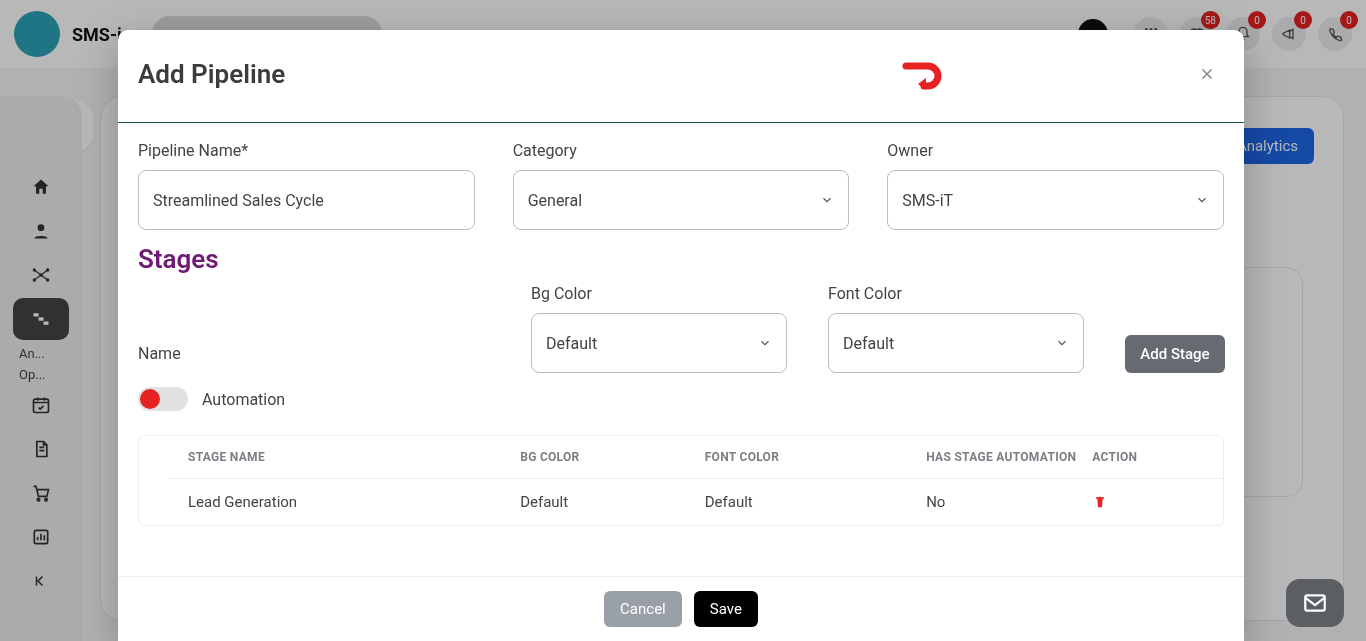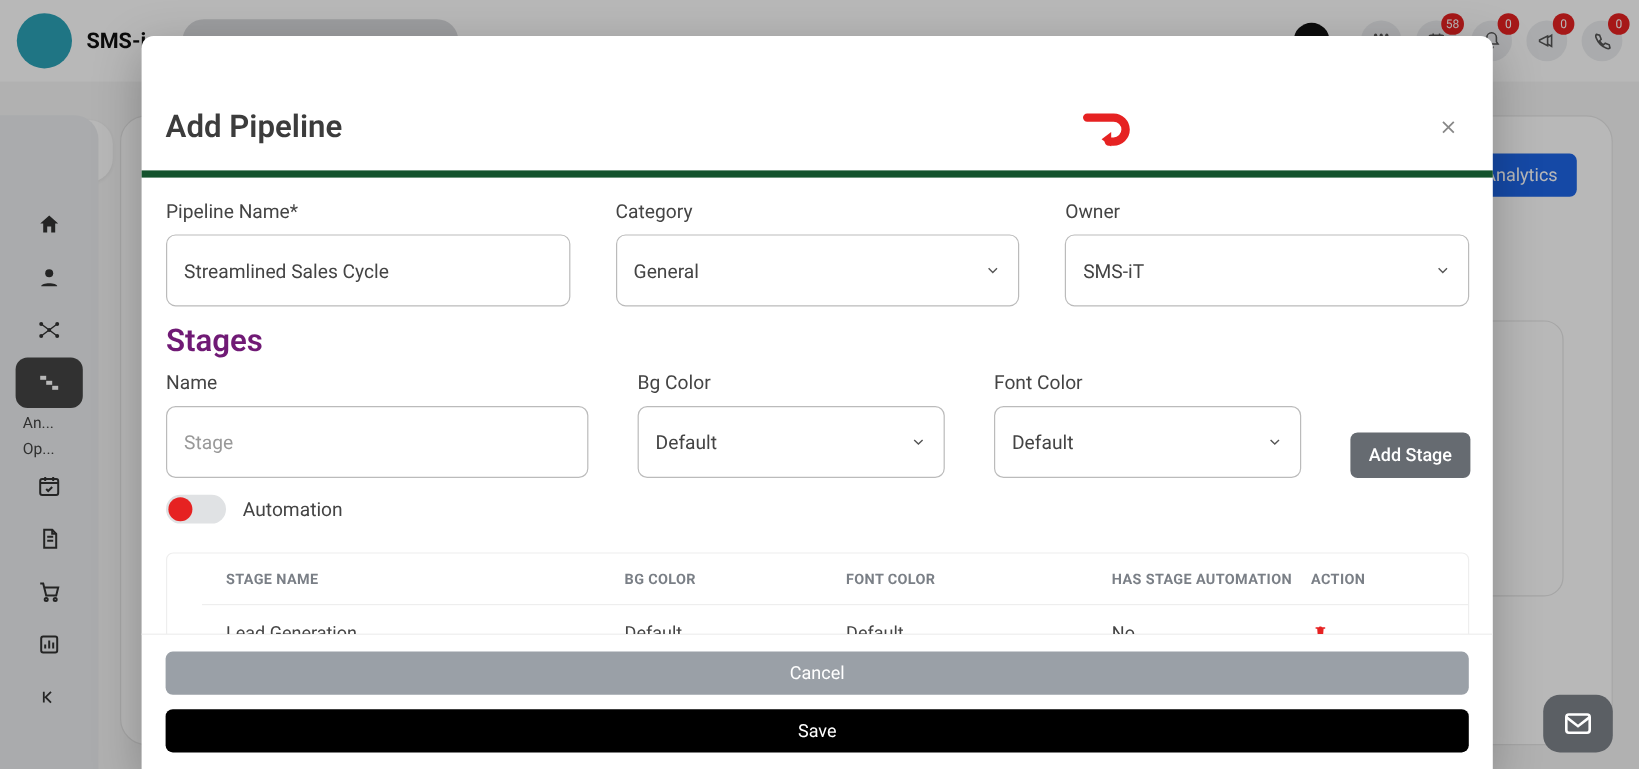--- a/index.html
+++ b/index.html
@@ -112,23 +112,22 @@
     position: absolute;
     left: 118px; right: 122px;
     top: 30px; bottom: 0;
     background: #fff;
     border-top-left-radius: 10px; border-top-right-radius: 10px;
     box-shadow: 0 12px 40px rgba(0,0,0,.25);
     display: flex; flex-direction: column;
   }
   .modal-header {
     display: flex; align-items: center;
-    padding: 22px 24px 14px 20px;
-    border-bottom: 6px solid #14532d;
-    margin-top: 32px;
+    padding: 22px 24px 26px 20px;
+    border-bottom: 1px solid #14532d;
   }
   .modal-title { font-size: 26px; font-weight: 600; color: #3c3c3c; }
   .reload-icon { width: 48px; height: 44px; color: #e62222; margin-right: 10px; }
   .close-x {
     width: 26px; height: 26px; color: #888; cursor: pointer;
     display:flex; align-items:center; justify-content:center;
   }
 
   .modal-body {
     padding: 18px 20px 4px 20px;
@@ -206,21 +205,21 @@
   }
   .stage-table-head .two-line { line-height: 1.2; }
   .stage-table-row {
     font-size: 15px; color: #444;
   }
   .trash { color: #e62222; cursor: pointer; width: 16px; height: 18px; }
 
   .modal-footer {
     border-top: 1px solid #eee;
     padding: 14px 20px;
-    display: flex; justify-content: space-between; gap: 12px; flex-direction: column;
+    display: flex; justify-content: center; gap: 12px;
   }
   .btn {
     height: 36px; padding: 0 16px; border-radius: 6px;
     font-size: 15px; display: flex; align-items: center; justify-content: center;
     cursor: pointer;
   }
   .btn-cancel { background: #9aa0a7; color: #fff; }
   .btn-save { background: #000000; color: #fff; }
 
   .mail-fab {
@@ -404,23 +403,20 @@
             </svg>
         </div>
       </div>
     </div>
 
     <div class="stages-heading">Stages</div>
 
     <div class="stage-row">
       <div>
         <div class="field-label">Name</div>
-        <div class="stage-input">
-          <span>Stage</span>
-        </div>
       </div>
       <div>
         <div class="field-label">Bg Color</div>
         <div class="select-box">
           <span>Default</span>
           <svg class="chev" viewBox="0 0 24 24" fill="none" stroke="currentColor" stroke-width="2">
               <path d="M6 9l6 6 6-6"></path>
             </svg>
         </div>
       </div>

